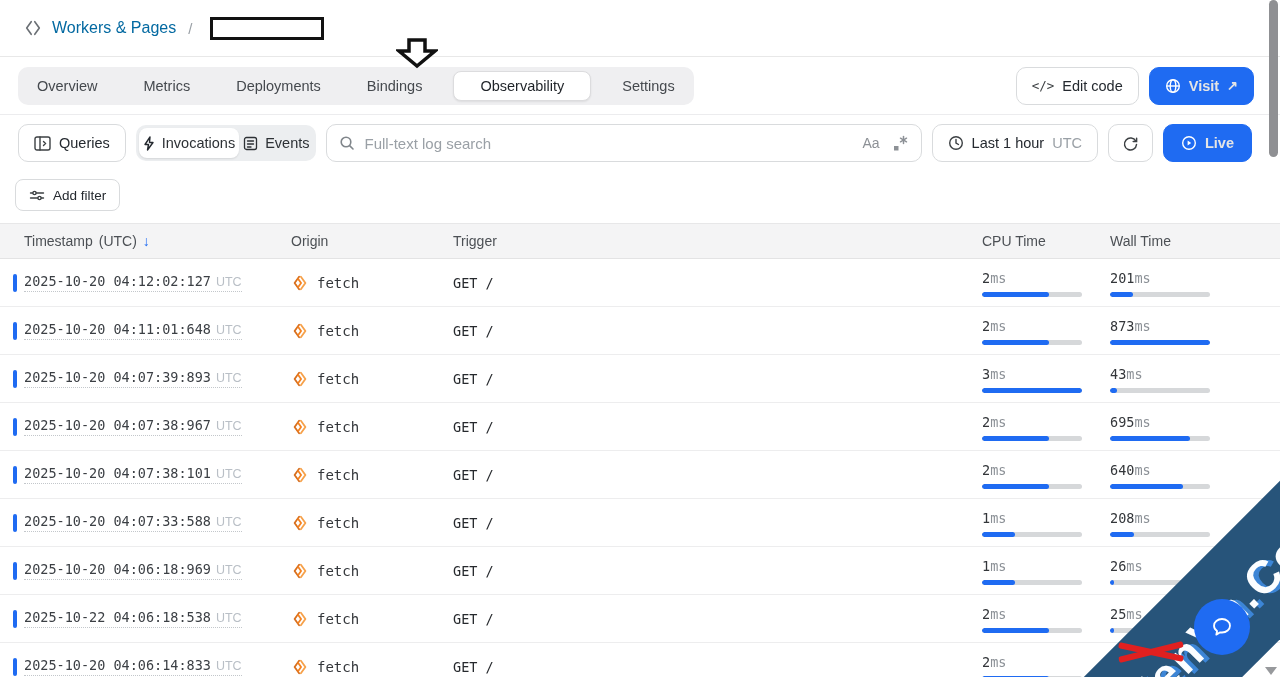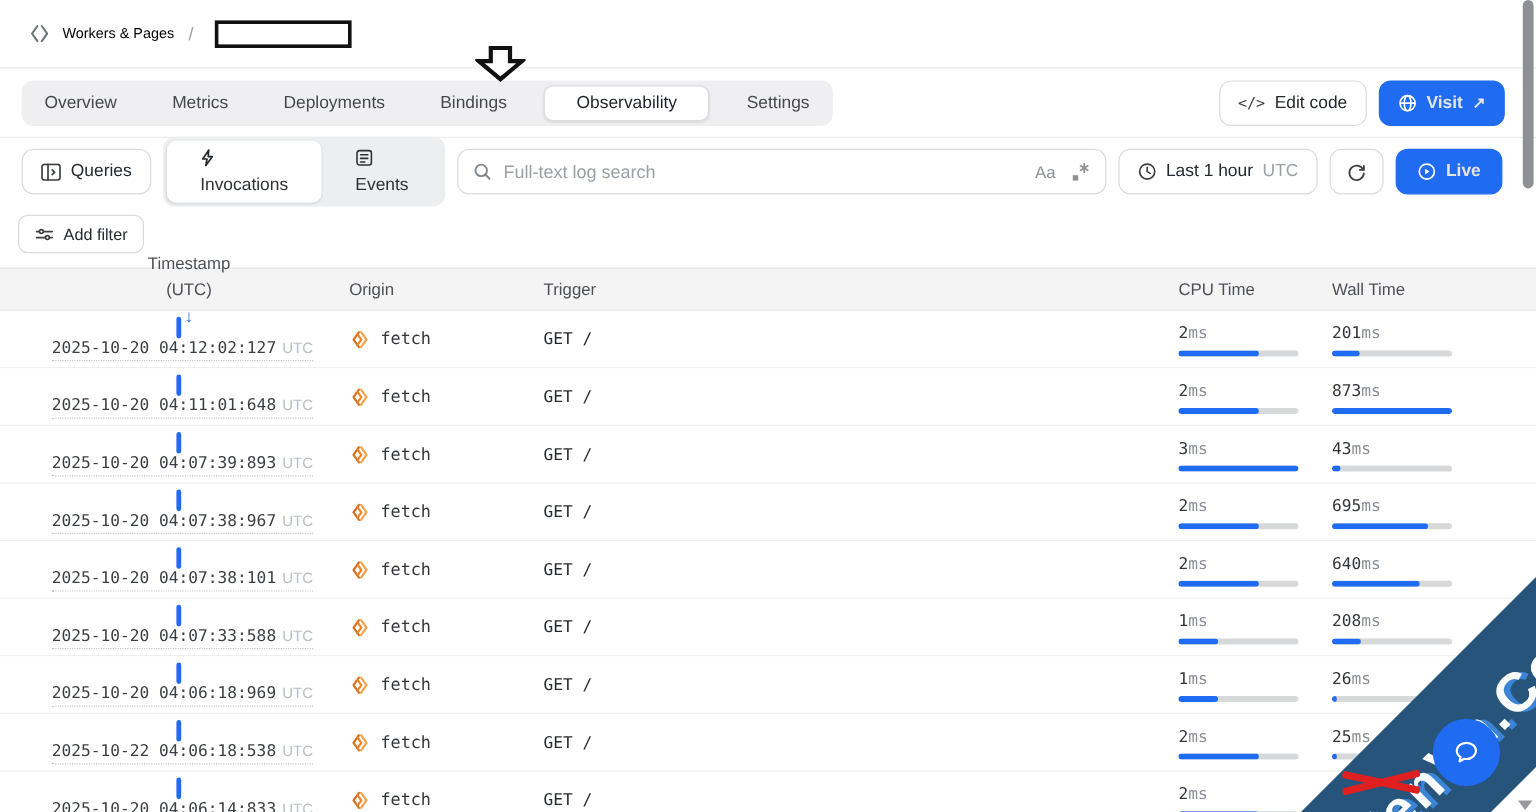--- a/index.html
+++ b/index.html
@@ -4,21 +4,21 @@
 <style>
   * { margin:0; padding:0; box-sizing:border-box; }
   html,body { width:1280px; height:677px; overflow:hidden; background:#fff;
     font-family:"Liberation Sans", sans-serif; color:#24292f; }
   .page { position:relative; width:1280px; height:677px; overflow:hidden; background:#fff; }
 
   
   .topbar { height:57px; display:flex; align-items:center; padding:0 24px; gap:10px;
     border-bottom:1px solid #e8e8e8; position:relative; }
   .crumb-icon { color:#6b7075; display:flex; }
-  .crumb-title { font-size:12px; color:#000000; }
+  .crumb-title { font-size:16px; color:#0369a1; }
   .crumb-sep { color:#9aa0a6; font-size:15px; margin:0 2px; }
   .redacted { width:114px; height:23px; border:3px solid #121212; background:#fff; margin-left:6px; }
   .annot-arrow { position:absolute; left:396px; top:37px; z-index:20; }
 
   
   .tabrow { height:58px; display:flex; align-items:center; padding:0 26px 0 18px; gap:10px;
     border-bottom:1px solid #ececee; }
   .tabs { display:flex; align-items:center; background:#efeff1; border-radius:10px; padding:4px; gap:16px; }
   .tab { padding:7px 15px; font-size:14.5px; color:#45494e; border-radius:8px; cursor:pointer; white-space:nowrap; }
   .tab.active { background:#fff; color:#1f2328; font-weight:500; border:1px solid #dcdcde;
@@ -27,43 +27,43 @@
   .btn { display:inline-flex; align-items:center; gap:8px; height:38px; padding:0 15px;
     border:1px solid #d9dbdd; border-radius:10px; background:#fff; font-size:14.5px; color:#24292f;
     cursor:pointer; white-space:nowrap; }
   .btn-blue { background:var(--accent); border-color:var(--accent); color:#e5e5e5; font-weight:600; }
   .code-glyph { font-family:"DejaVu Sans Mono", monospace; font-size:12.5px; color:#3c4043; }
   .visit-arrow { font-size:13px; font-weight:700; }
 
   
   .toolbar { display:flex; align-items:center; gap:10px; padding:0 28px 0 18px; margin-top:8px; height:40px; }
   .seg-group { display:flex; align-items:center; background:#eceef0; border-radius:10px; padding:3px; }
-  .seg { display:inline-flex; align-items:flex-start; gap:7px; padding:7px 28px; font-size:14.5px;
-    color:#2d3135; border-radius:8px; cursor:pointer; white-space:nowrap;flex-direction:column; }
+  .seg { display:inline-flex; align-items:flex-end; gap:7px; padding:7px 4px; font-size:14.5px;
+    color:#2d3135; border-radius:8px; cursor:pointer; white-space:nowrap; }
   .seg.active { background:#fff; font-weight:500; box-shadow:0 1px 2px rgba(0,0,0,.10); }
   .search { flex:1; height:38px; border:1px solid #d9dbdd; border-radius:10px; background:#fff;
     display:flex; align-items:center; gap:9px; padding:0 12px; }
   .search input { flex:1; border:none; outline:none; font-size:15px; color:#24292f; background:transparent;
     font-family:"Liberation Sans", sans-serif; }
   .search input::placeholder { color:#9aa0a6; }
   .search-opts { display:flex; align-items:center; gap:12px; color:#8d9196; }
   .match-case { font-size:14px; cursor:pointer; }
   .regex-icon { cursor:pointer; display:flex; }
   .utc-dim { color:#9aa0a6; }
 
   
   .filterrow { padding:0 15px; margin-top:16px; }
   .btn-sm { height:32px; border-radius:8px; font-size:13.5px; padding:0 13px; gap:8px; }
 
   
   .table { margin-top:12px; }
   .thead { height:36px; background:#f4f4f5; border-top:1px solid #e7e7e8; border-bottom:1px solid #e3e3e4;
     display:flex; align-items:center; font-size:14px; color:#4c5055; }
   .tr { height:48px; display:flex; align-items:center; border-bottom:1px solid #ededee; background:#fff; }
-  .col-ts { width:291px; padding-left:13px; display:flex; align-items:center;flex-direction:column; }
+  .col-ts { width:291px; padding-left:13px; display:flex; align-items:center; }
   .thead .col-ts { padding-left:24px; gap:6px; }
   .col-origin { width:162px; display:flex; align-items:center; gap:8px; }
   .col-trigger { flex:1; }
   .col-cpu { width:128px; }
   .col-wall { width:170px; }
   .sort-arrow { color:var(--accent); font-size:14px; font-weight:600; cursor:pointer; }
   .row-indicator { width:4px; height:18px; border-radius:2px; background:var(--accent); margin-right:7px; flex:none; }
   .ts-text { font-family:"DejaVu Sans Mono", monospace; font-size:13.5px; color:#3b3f44;
     border-bottom:1px dotted #c3c7cb; padding-bottom:2px; white-space:nowrap; }
   .ts-utc { font-family:"Liberation Sans", sans-serif; font-size:12.5px; color:#b9bfc6; margin-left:5px; }

